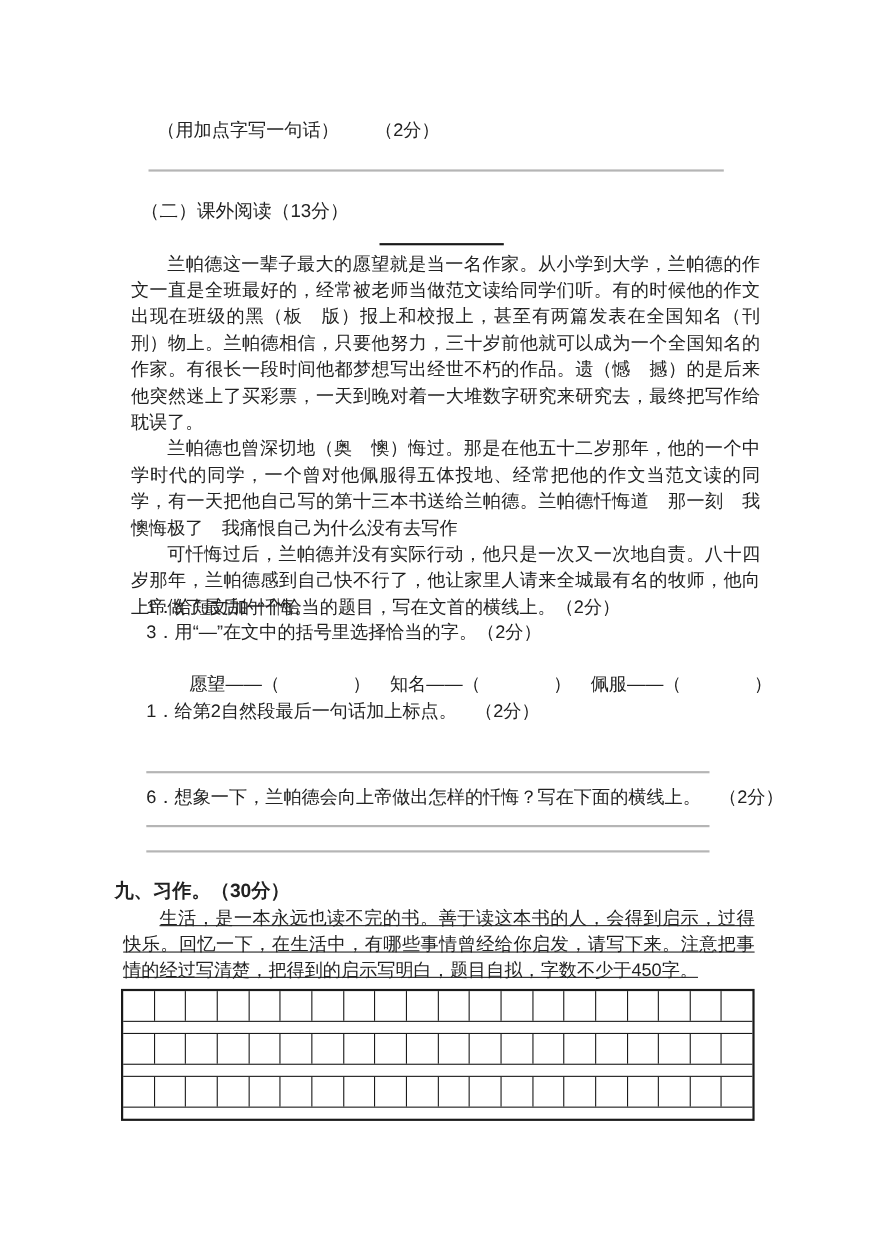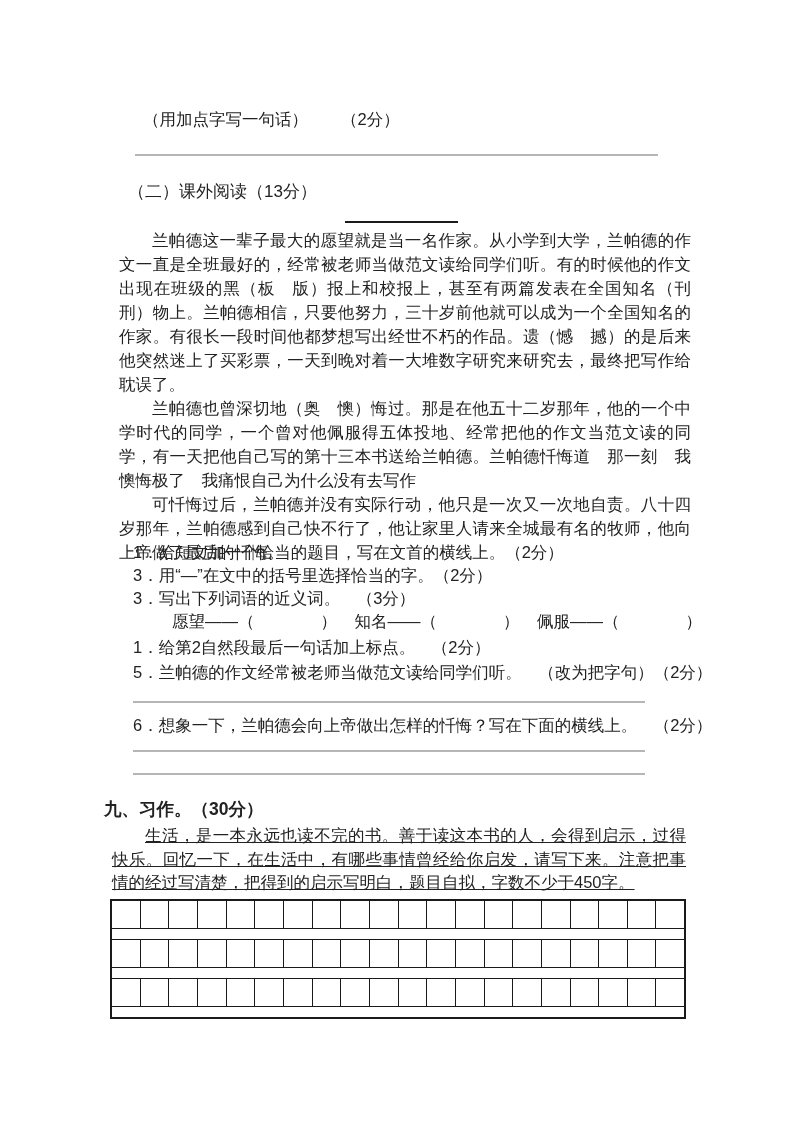--- a/index.html
+++ b/index.html
@@ -50,30 +50,28 @@
   <div class="abs title-line" style="left:345px;top:221px;width:113px;"></div>
 
   <div class="abs passage" style="left:119px;top:228px;">
     <p>兰帕德这一辈子最大的愿望就是当一名作家。从小学到大学，兰帕德的作文一直是全班最好的，经常被老师当做范文读给同学们听。有的时候他的作文出现在班级的黑（板　版）报上和校报上，甚至有两篇发表在全国知名（刊　刑）物上。兰帕德相信，只要他努力，三十岁前他就可以成为一个全国知名的作家。有很长一段时间他都梦想写出经世不朽的作品。遗（憾　撼）的是后来他突然迷上了买彩票，一天到晚对着一大堆数字研究来研究去，最终把写作给耽误了。</p>
     <p>兰帕德也曾深切地（奥　懊）悔过。那是在他五十二岁那年，他的一个中学时代的同学，一个曾对他佩服得五体投地、经常把他的作文当范文读的同学，有一天把他自己写的第十三本书送给兰帕德。兰帕德忏悔道　那一刻　我懊悔极了　我痛恨自己为什么没有去写作</p>
     <p>可忏悔过后，兰帕德并没有实际行动，他只是一次又一次地自责。八十四岁那年，兰帕德感到自己快不行了，他让家里人请来全城最有名的牧师，他向上帝做了最后的忏悔。</p>
   </div>
 
   <div class="abs q" style="left:133px;top:541px;">1．给短文加一个恰当的题目，写在文首的横线上。（2分）</div>
   <div class="abs q" style="left:133px;top:564px;">3．用“—”在文中的括号里选择恰当的字。（2分）</div>
-  <div class="abs q" style="left:133px;top:587px;">3．写出下列词语的近义词。　（3分）</div>
 
   <div class="abs syn-row" style="left:172px;top:611px;width:530px;">
     <span>愿望——（　　　　）</span>
     <span>知名——（　　　　）</span>
     <span>佩服——（　　　　）</span>
   </div>
 
   <div class="abs q" style="left:133px;top:636px;">1．给第2自然段最后一句话加上标点。　（2分）</div>
-  <div class="abs q" style="left:133px;top:661px;">5．兰帕德的作文经常被老师当做范文读给同学们听。　（改为把字句）（2分）</div>
 
   <div class="abs gray-line" style="left:133px;top:701px;width:512px;"></div>
 
   <div class="abs q" style="left:133px;top:714px;">6．想象一下，兰帕德会向上帝做出怎样的忏悔？写在下面的横线上。　（2分）</div>
 
   <div class="abs gray-line" style="left:133px;top:750px;width:512px;"></div>
   <div class="abs gray-line" style="left:133px;top:773px;width:512px;"></div>
 
   <div class="abs txt bold" style="left:104px;top:798px;font-size:17.5px;">九、习作。（30分）</div>
 

